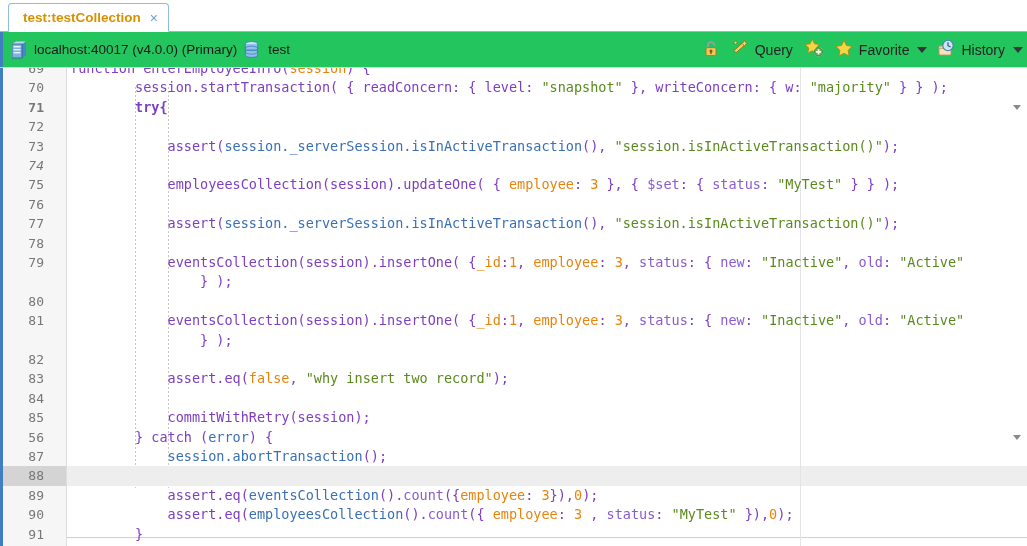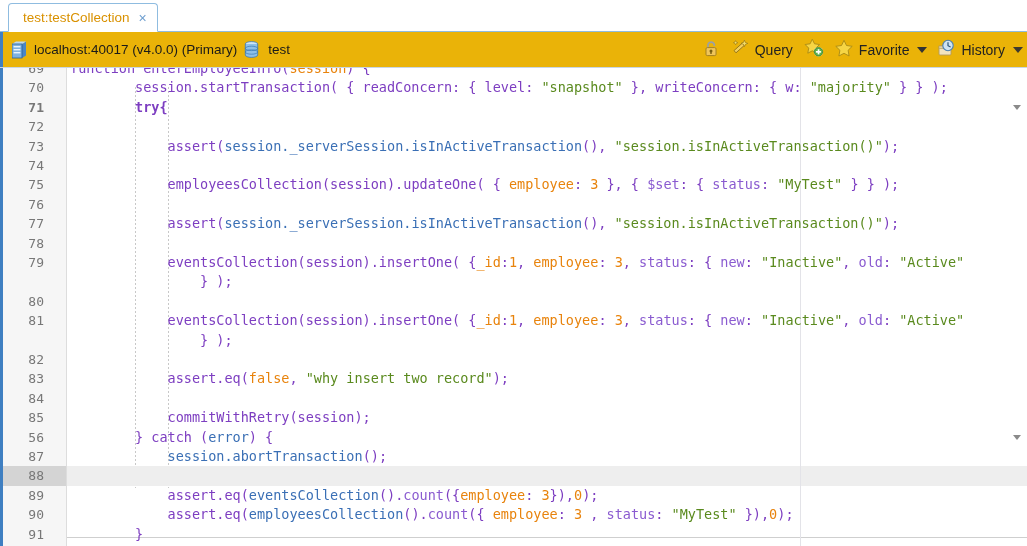--- a/index.html
+++ b/index.html
@@ -20,26 +20,26 @@
   .tab{
     position:absolute;left:8px;top:3px;height:29px;
     box-sizing:border-box;
     display:flex;align-items:center;gap:9px;
     padding:0 10px 0 14px;
     background:#ffffff;
     border:1px solid #8fbce0;
     border-bottom:1px solid #ffffff;
     border-radius:4px 4px 0 0;
   }
-  .tab-label{font-weight:normal;color:#d99100;font-size:13.5px;white-space:nowrap;}
+  .tab-label{font-weight:bold;color:#d99100;font-size:13.5px;white-space:nowrap;}
   .tab-close{color:#6f9fd0;font-size:14px;line-height:1;cursor:pointer;}
 
   
   .connbar{
-    position:relative;height:36px;background:#eab308;
+    position:relative;height:36px;background:#22c55e;
     display:flex;align-items:center;
     border-bottom:1px solid #c9d6e4;
     box-sizing:border-box;
   }
   .connbar::before{
     content:"";position:absolute;left:0;top:0;bottom:0;width:3px;background:#3f7fc1;
   }
   .conn-left{display:flex;align-items:center;gap:7px;padding-left:12px;}
   .conn-text{font-size:13.5px;color:#1a1a1a;white-space:nowrap;}
   .conn-text.db{padding-left:2px;}
@@ -235,21 +235,21 @@
     <div class="gutter"></div>
     <div class="gutter-accent"></div>
     <div class="code-area" id="code-area">
         <div class="guide" style="left: 135.12px; top: 19px; bottom: 58px;"></div>
         <div class="guide" style="left: 167.68px; top: 19px; bottom: 58px;"></div>
         <div class="row" style="position: absolute; left: 0px; right: 0px; top: -9px;"><div class="content-bg"></div><div class="ln">69</div><div class="code"><span class="k">function enterEmployeeInfo(</span><span class="fd">session</span><span class="k">) {</span></div></div>
         <div class="row" style="position: absolute; left: 0px; right: 0px; top: 10.4px;"><div class="content-bg"></div><div class="ln">70</div><div class="code"><span class="df">        </span><span class="k">session.startTransaction( { readConcern: { level: </span><span class="st">"snapshot"</span><span class="k"> }, writeConcern: { w: </span><span class="st">"majority"</span><span class="k"> } } );</span></div></div>
         <div class="row" style="position: absolute; left: 0px; right: 0px; top: 29.8px; font-weight: bold;"><div class="content-bg"></div><div class="ln">71</div><div class="fold"></div><div class="code"><span class="k">        try{</span></div></div>
         <div class="row" style="position: absolute; left: 0px; right: 0px; top: 49.2px;"><div class="content-bg"></div><div class="ln">72</div><div class="code"></div></div>
         <div class="row" style="position: absolute; left: 0px; right: 0px; top: 68.6px;"><div class="content-bg"></div><div class="ln">73</div><div class="code"><span class="df">            </span><span class="k">assert(</span><span class="id">session._serverSession.isInActiveTransaction</span><span class="k">(), </span><span class="st">"session.isInActiveTransaction()"</span><span class="k">);</span></div></div>
-        <div class="row" style="position: absolute; left: 0px; right: 0px; top: 88px;"><div class="content-bg"></div><div class="ln">74</div><div class="code"></div></div>
+        <div class="row" style="position: absolute; left: 0px; right: 0px; top: 88px; font-style: italic;"><div class="content-bg"></div><div class="ln">74</div><div class="code"></div></div>
         <div class="row" style="position: absolute; left: 0px; right: 0px; top: 107.4px;"><div class="content-bg"></div><div class="ln">75</div><div class="code"><span class="df">            </span><span class="k">employeesCollection(session).updateOne( { </span><span class="fd">employee</span><span class="k">: </span><span class="nu">3</span><span class="k"> }, { </span><span class="pu">$set</span><span class="k">: { </span><span class="pu">status</span><span class="k">: </span><span class="st">"MyTest"</span><span class="k"> } } );</span></div></div>
         <div class="row" style="position: absolute; left: 0px; right: 0px; top: 126.8px;"><div class="content-bg"></div><div class="ln">76</div><div class="code"></div></div>
         <div class="row" style="position: absolute; left: 0px; right: 0px; top: 146.2px;"><div class="content-bg"></div><div class="ln">77</div><div class="code"><span class="df">            </span><span class="k">assert(</span><span class="id">session._serverSession.isInActiveTransaction</span><span class="k">(), </span><span class="st">"session.isInActiveTransaction()"</span><span class="k">);</span></div></div>
         <div class="row" style="position: absolute; left: 0px; right: 0px; top: 165.6px;"><div class="content-bg"></div><div class="ln">78</div><div class="code"></div></div>
         <div class="row" style="position: absolute; left: 0px; right: 0px; top: 185px;"><div class="content-bg"></div><div class="ln">79</div><div class="code"><span class="df">            </span><span class="k">eventsCollection(session).insertOne( {</span><span class="fd">_id</span><span class="k">:</span><span class="nu">1</span><span class="k">, </span><span class="fd">employee</span><span class="k">: </span><span class="nu">3</span><span class="k">, </span><span class="pu">status</span><span class="k">: { </span><span class="pu">new</span><span class="k">: </span><span class="st">"Inactive"</span><span class="k">, </span><span class="pu">old</span><span class="k">: </span><span class="st">"Active"</span></div></div>
         <div class="row" style="position: absolute; left: 0px; right: 0px; top: 204.4px;"><div class="content-bg"></div><div class="ln"></div><div class="code"><span class="k">                } );</span></div></div>
         <div class="row" style="position: absolute; left: 0px; right: 0px; top: 223.8px;"><div class="content-bg"></div><div class="ln">80</div><div class="code"></div></div>
         <div class="row" style="position: absolute; left: 0px; right: 0px; top: 243.2px;"><div class="content-bg"></div><div class="ln">81</div><div class="code"><span class="df">            </span><span class="k">eventsCollection(session).insertOne( {</span><span class="fd">_id</span><span class="k">:</span><span class="nu">1</span><span class="k">, </span><span class="fd">employee</span><span class="k">: </span><span class="nu">3</span><span class="k">, </span><span class="pu">status</span><span class="k">: { </span><span class="pu">new</span><span class="k">: </span><span class="st">"Inactive"</span><span class="k">, </span><span class="pu">old</span><span class="k">: </span><span class="st">"Active"</span></div></div>
         <div class="row" style="position: absolute; left: 0px; right: 0px; top: 262.6px;"><div class="content-bg"></div><div class="ln"></div><div class="code"><span class="k">                } );</span></div></div>
         <div class="row" style="position: absolute; left: 0px; right: 0px; top: 282px;"><div class="content-bg"></div><div class="ln">82</div><div class="code"></div></div>

